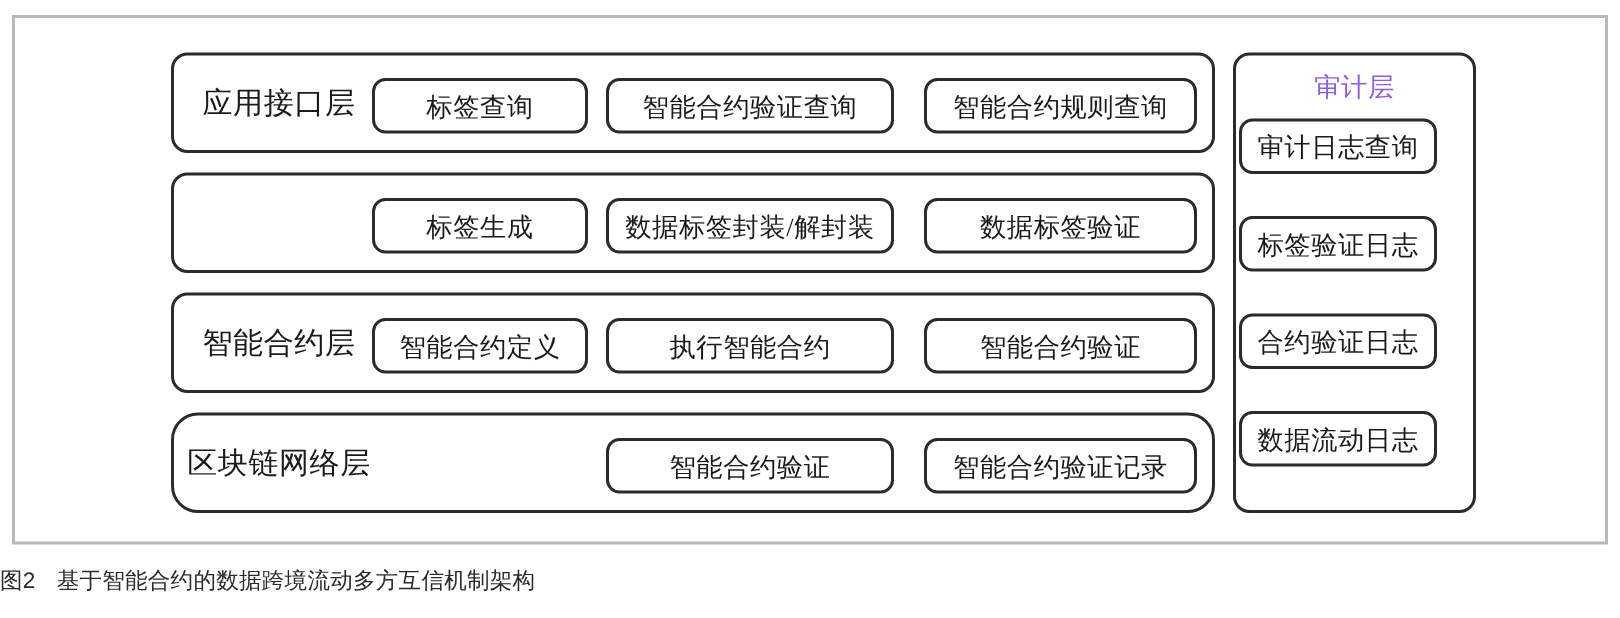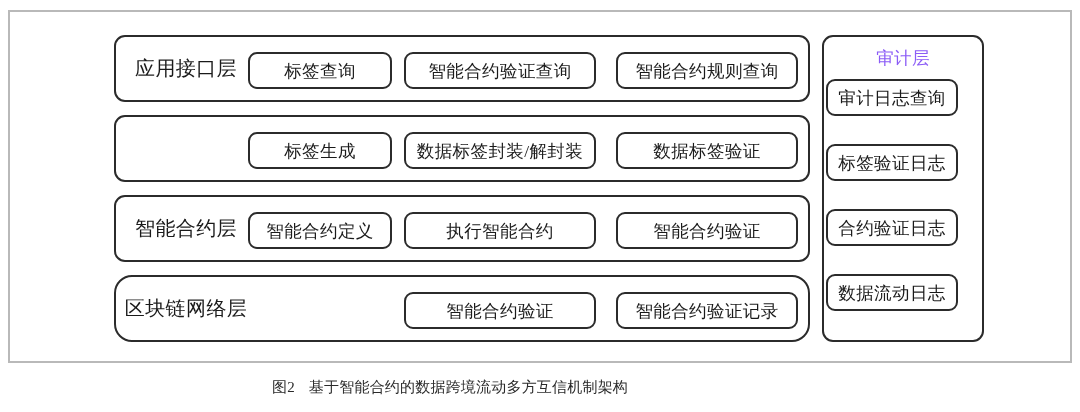--- a/index.html
+++ b/index.html
@@ -127,22 +127,22 @@
   .audit-item.a1 { top: 107px; }
   .audit-item.a2 { top: 172px; }
   .audit-item.a3 { top: 237px; }
 
   
   #figure-caption {
     position: absolute;
     left: 0;
     top: 378px;
     width: 900px;
-    text-align: center;
-    font-family: Liberation Serif, serif;
+    text-align: left;
+    font-family: Liberation Sans, sans-serif;
     font-size: 15px;
     color: #2a2a2a;
     letter-spacing: 0.2px;
     white-space: nowrap;
   }
   #figure-caption .cap-num { margin-right: 14px; }
 </style>
 </head>
 <body>
 

